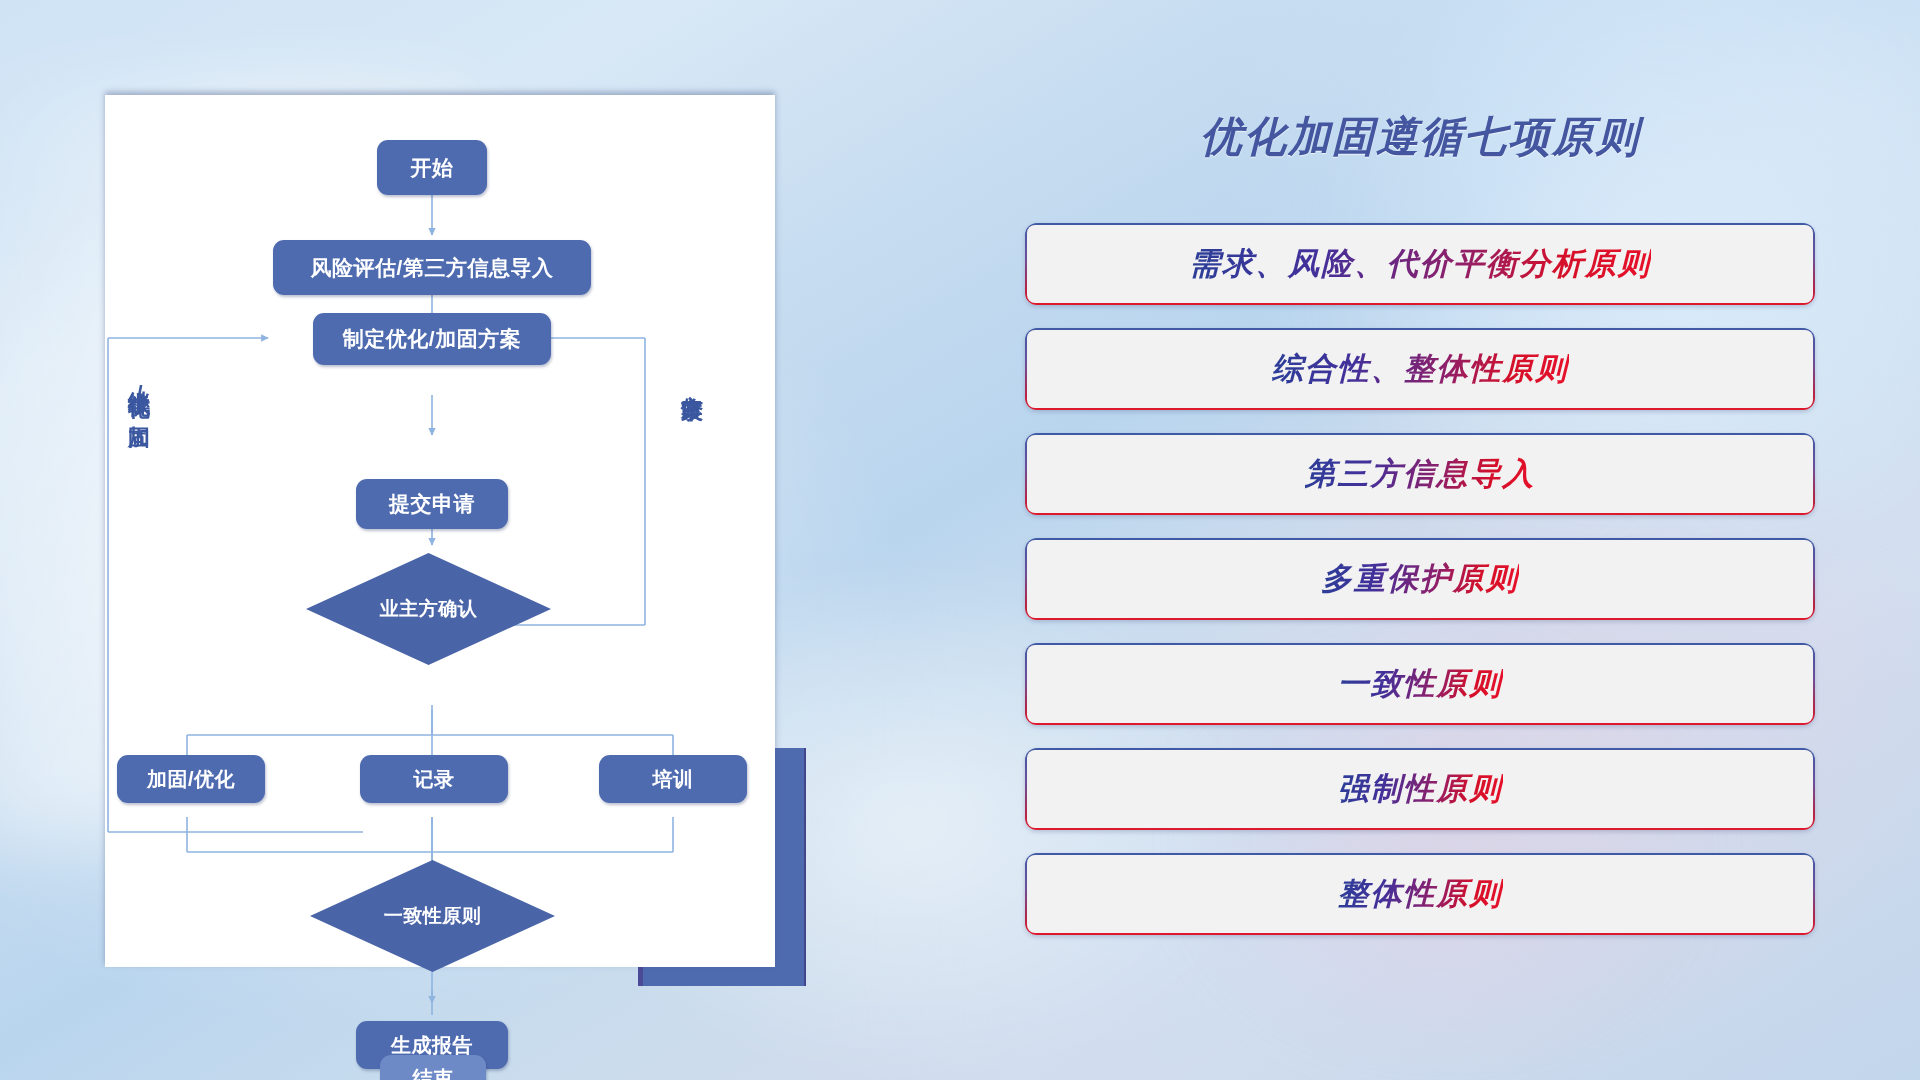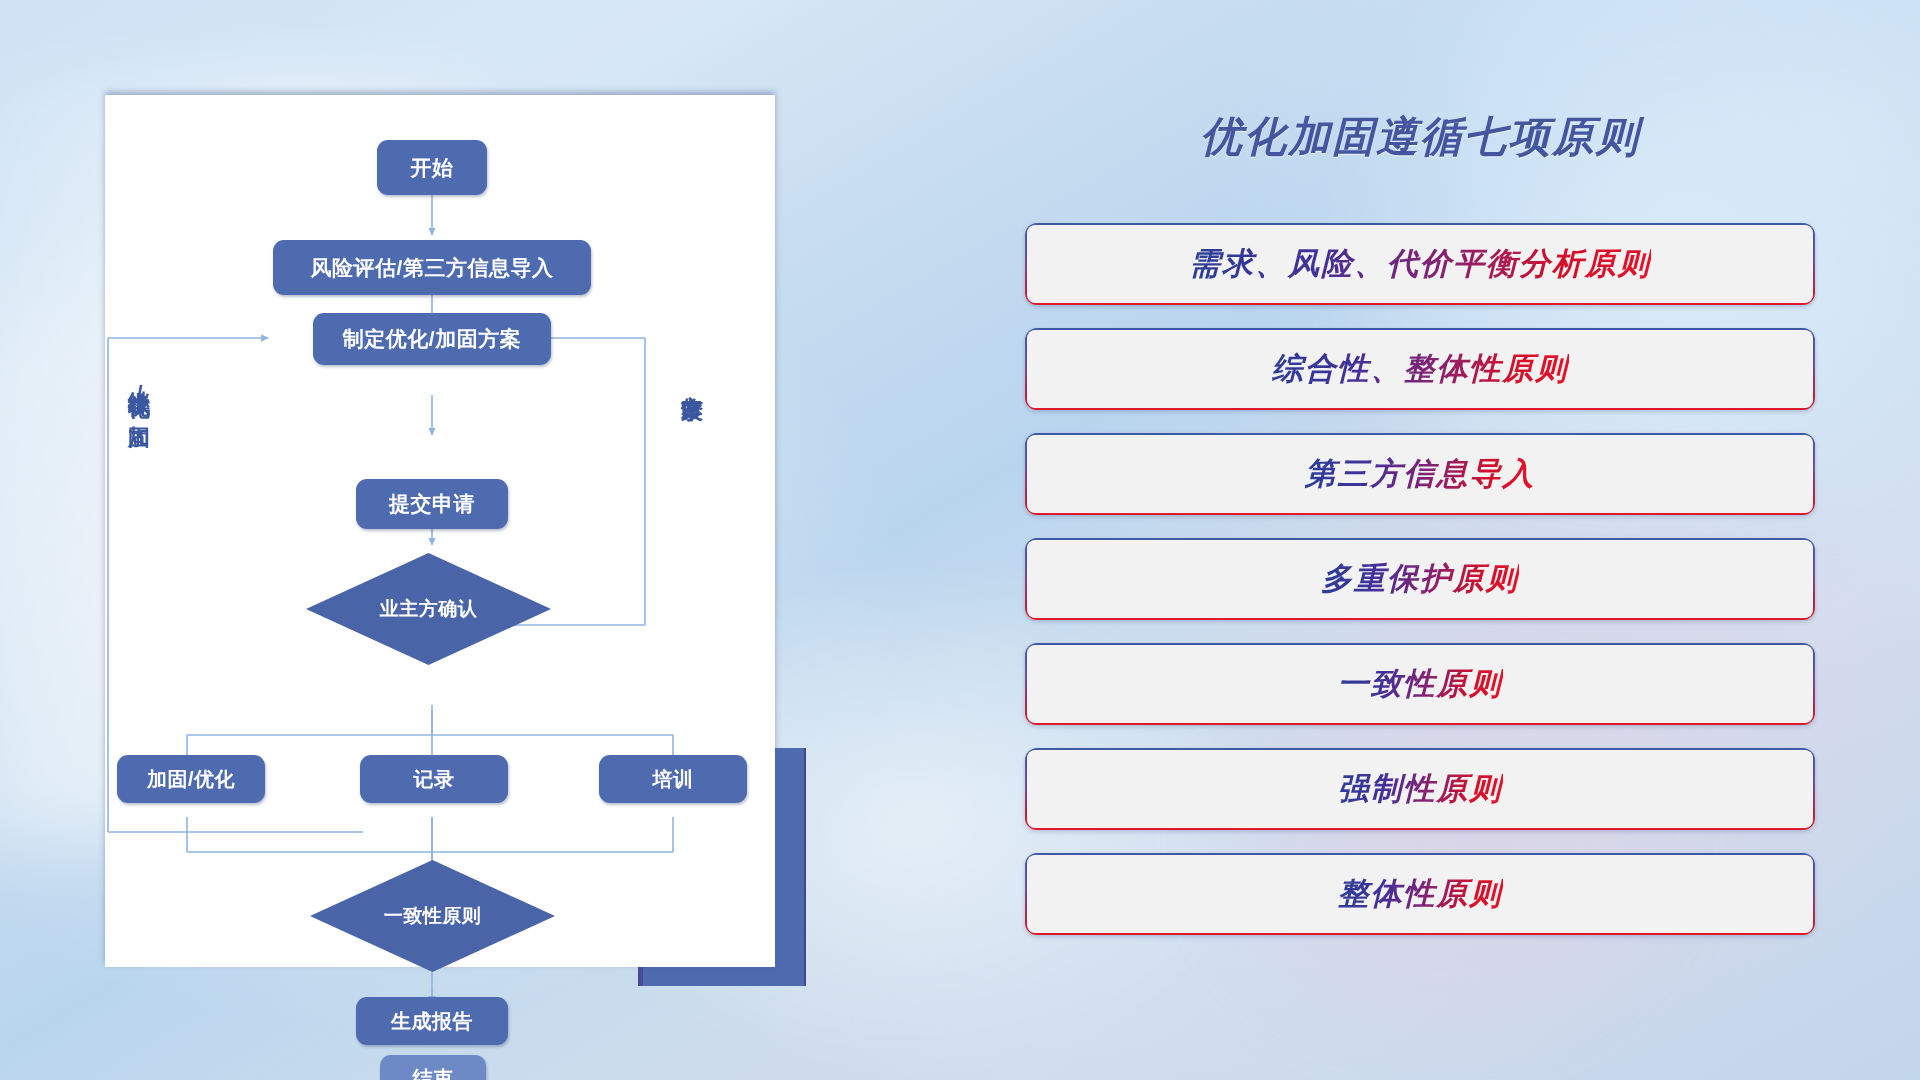--- a/index.html
+++ b/index.html
@@ -292,21 +292,21 @@
 
       <div class="node" style="left:494px; top:660px; width:148px; height:48px; font-size:20px;">
         <span>培训</span>
       </div>
 
       <div class="node diamond" style="left:205px; top:765px; width:245px; height:112px; font-size:19px;">
         <div class="diamond-shape"></div>
         <span class="diamond-label">一致性原则</span>
       </div>
 
-      <div class="node" style="left:251px; top:902px; width:152px; height:48px; font-size:20px;">
+      <div class="node" style="left:251px; top:926px; width:152px; height:48px; font-size:20px;">
         <span>生成报告</span>
       </div>
 
       <div class="node light" style="left:275px; top:960px; width:106px; height:46px; font-size:20px;">
         <span>结束</span>
       </div>
 
       <div class="vlabel" style="left:23px; top:278px; font-size:22px;">继续优化/加固</div>
 
       <div class="vlabel" style="left:576px; top:282px; font-size:22px;">方案修改</div>

